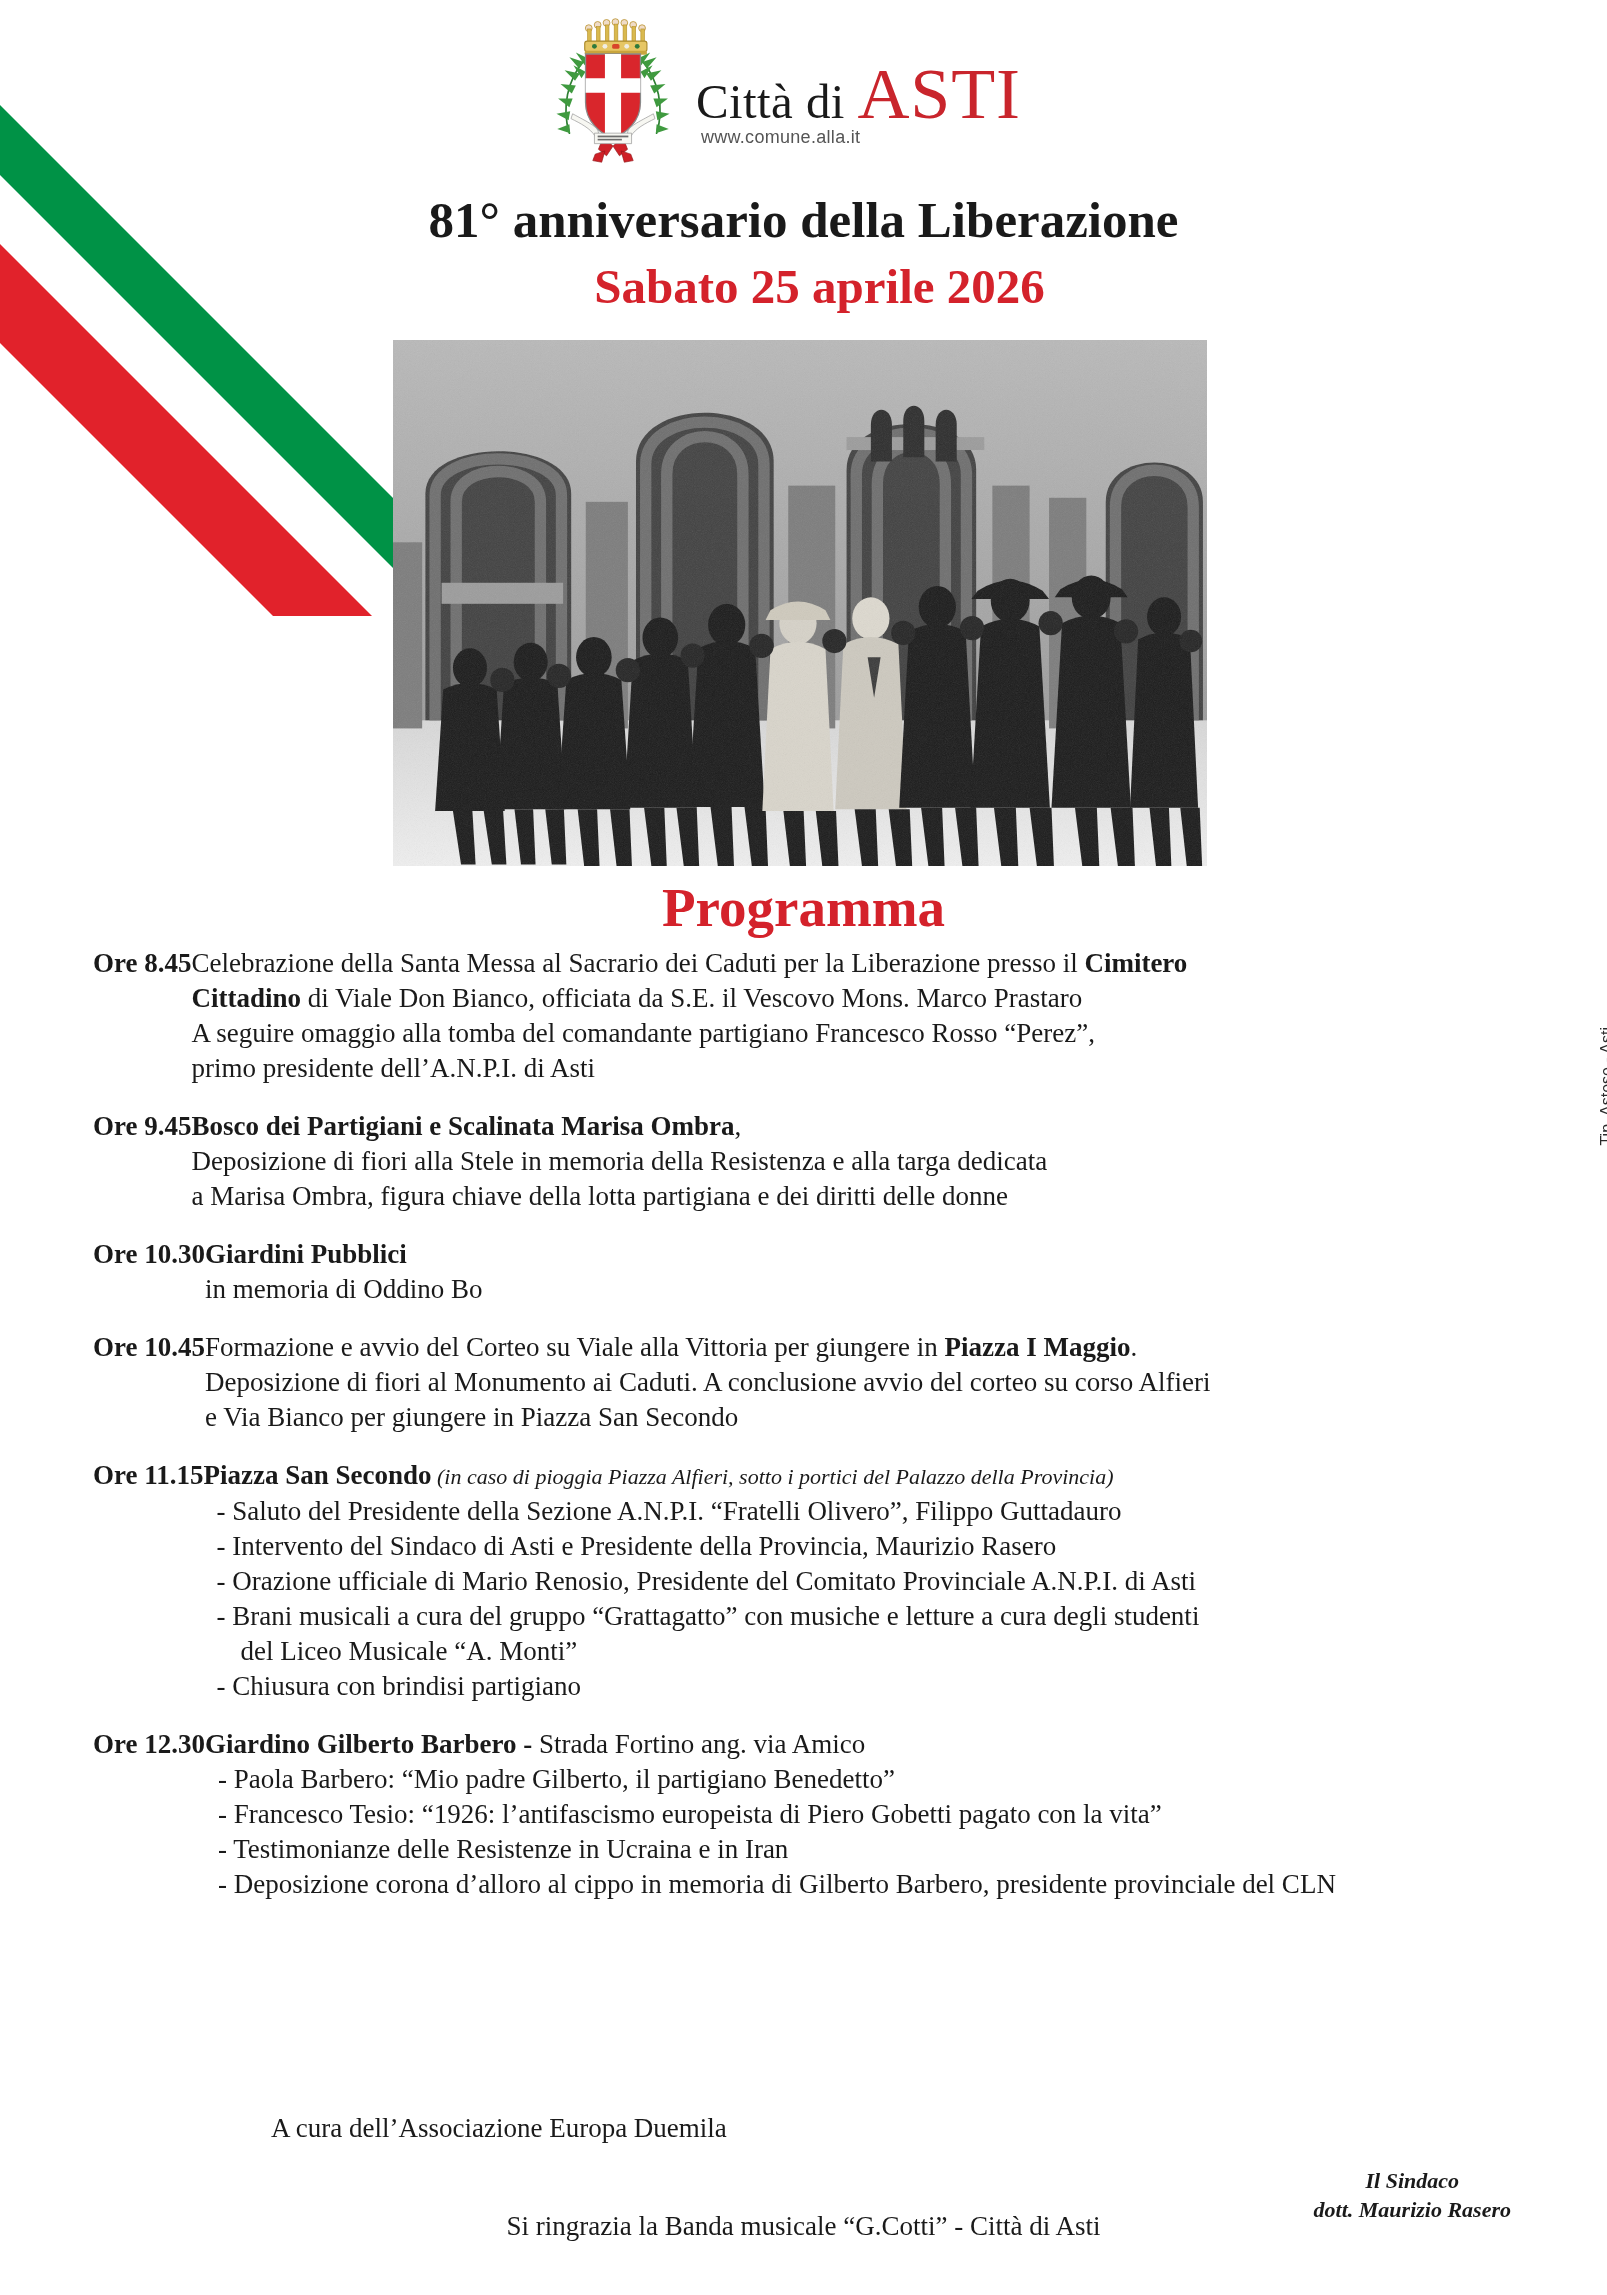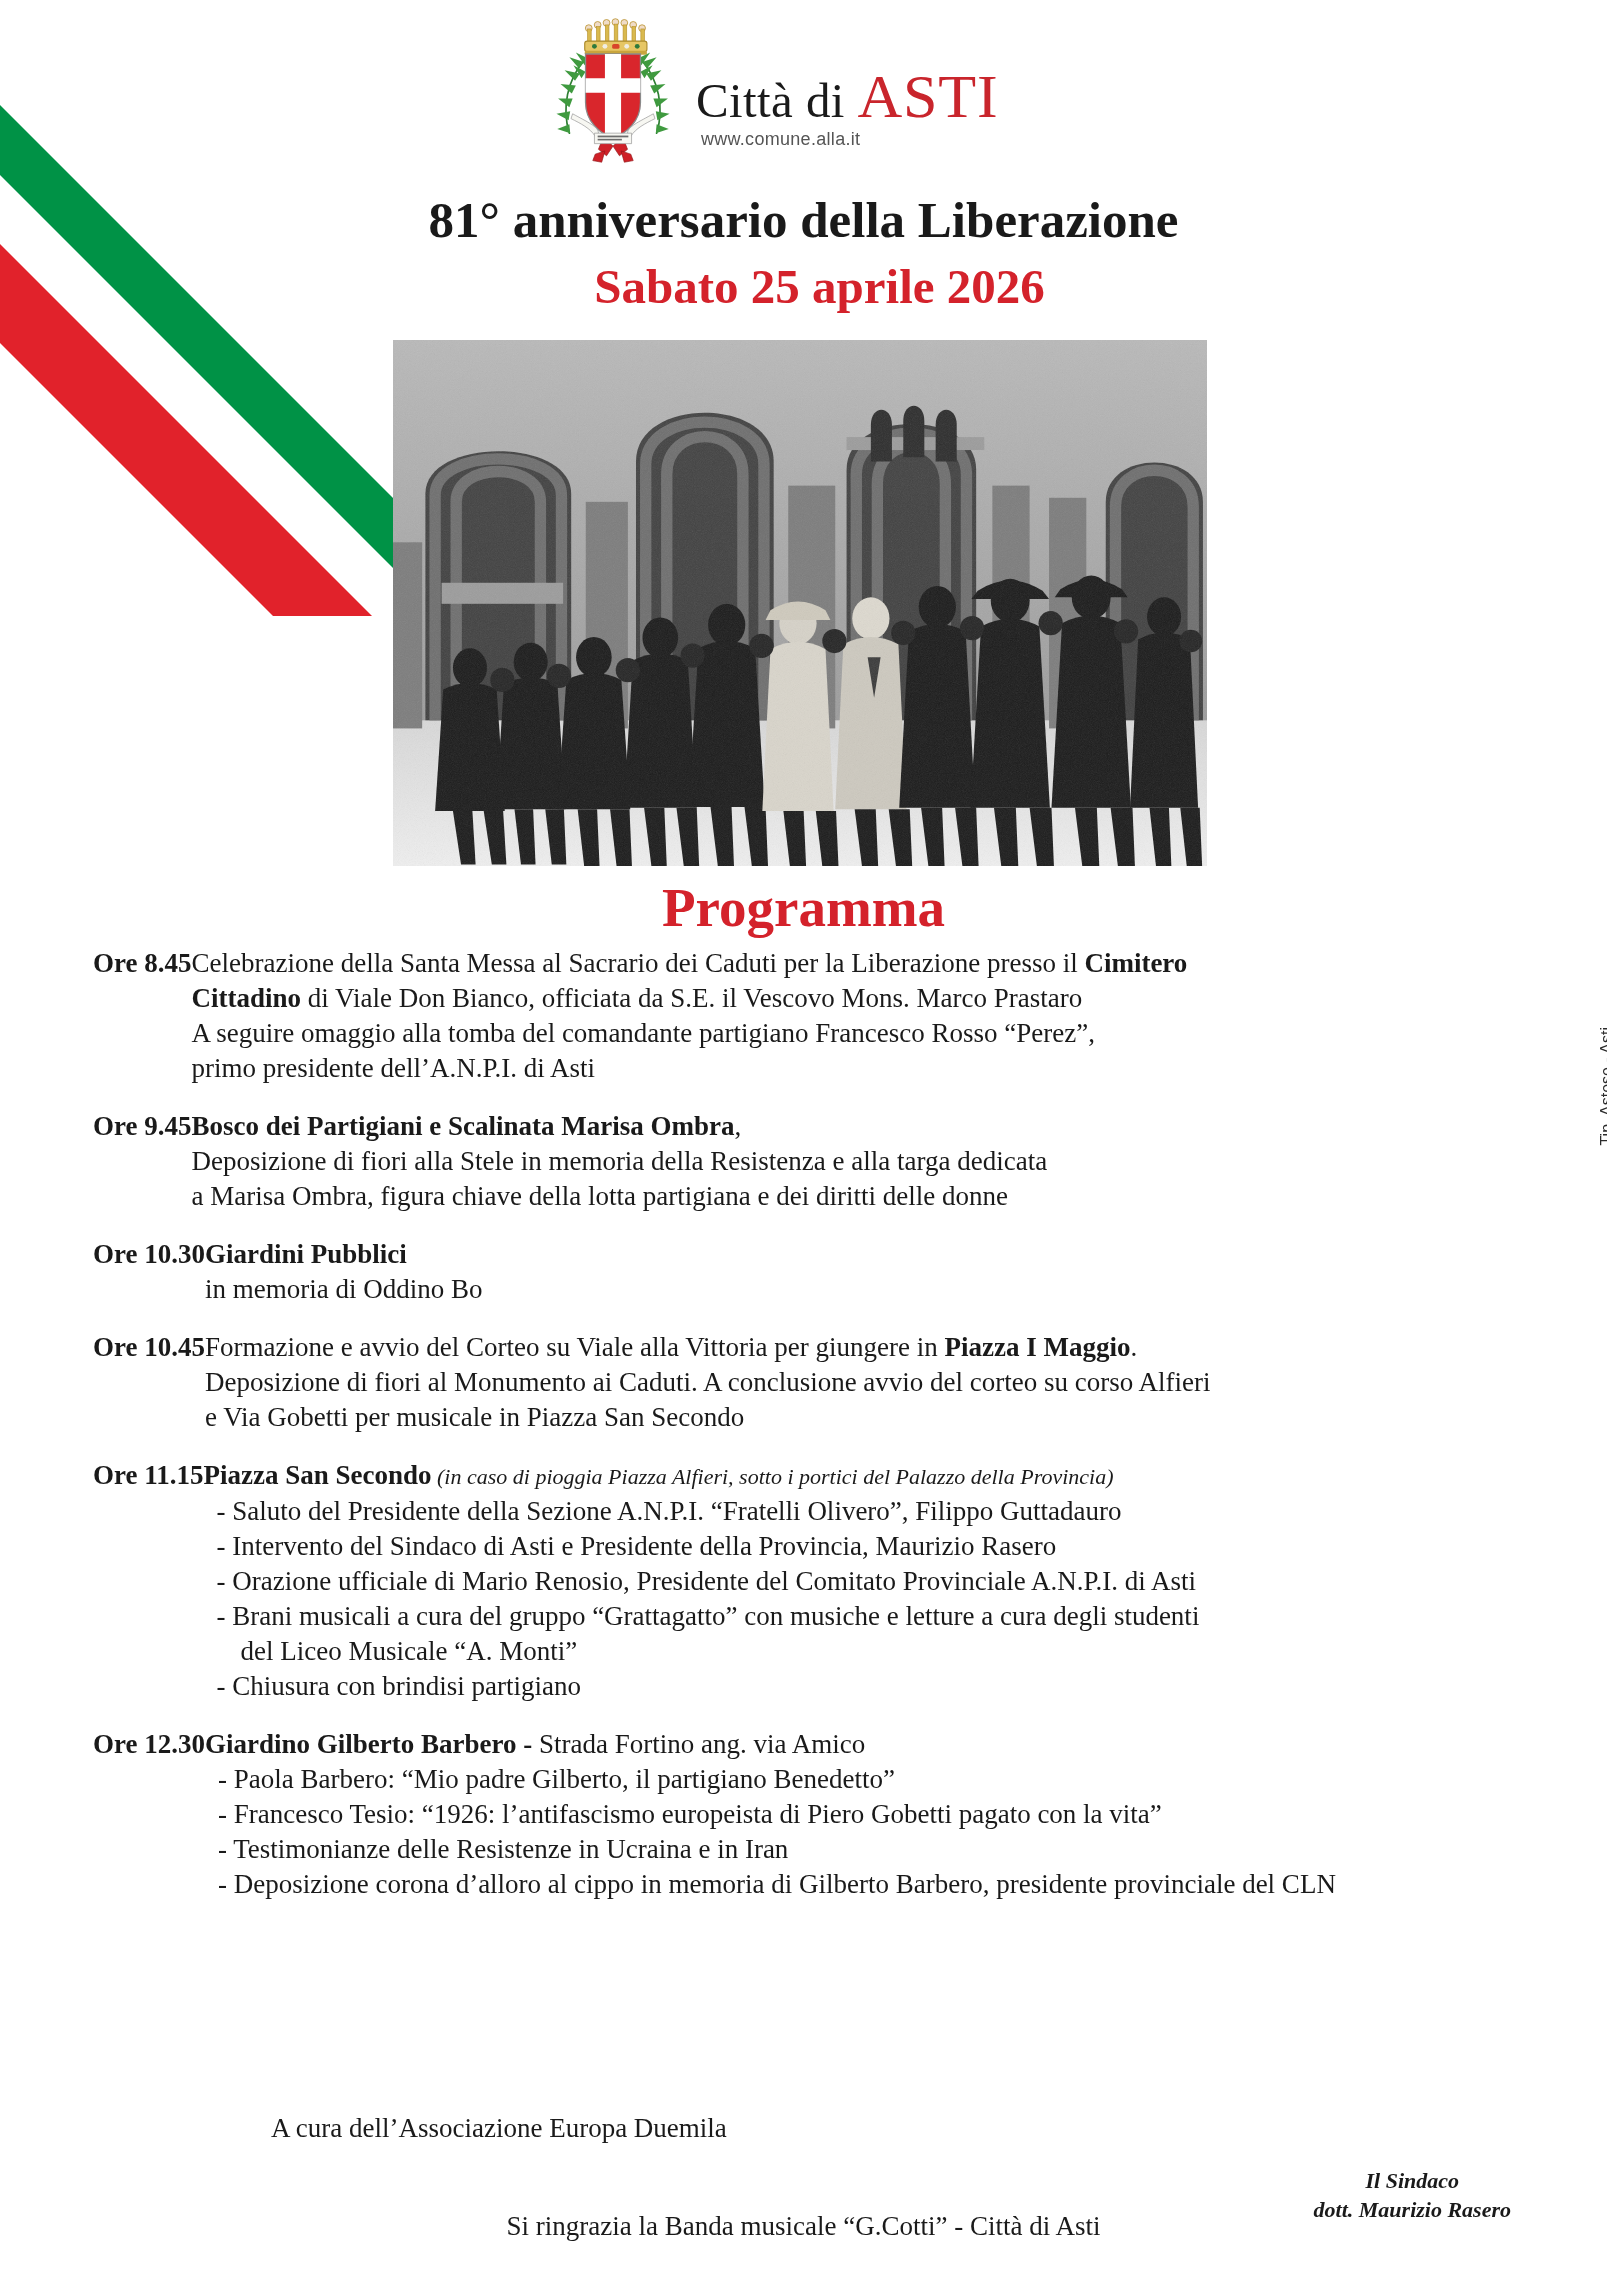--- a/index.html
+++ b/index.html
@@ -18,21 +18,21 @@
   #tricolore .band.white{background:#ffffff;top:-173px;}
   #tricolore .band.red{background:#e1222b;top:-104px;}
 
   
   #header{position:absolute;left:0;top:6.5px;width:1607px;height:170px;}
   #logo-block{position:absolute;left:548px;top:3.2px;width:518px;height:172px;display:flex;align-items:center;}
   #crest{width:130px;height:168px;flex:0 0 130px;}
   #wordmark{margin-left:18px;position:relative;padding-top:4.9px;}
   #wordmark .line1{font-size:49px;line-height:50px;letter-spacing:0.4px;white-space:nowrap;}
   #wordmark .line1 .citta{color:#1a1a1a;}
-  #wordmark .line1 .asti{color:#c9252c;font-size:62px;font-variant:small-caps;letter-spacing:0.8px;}
+  #wordmark .line1 .asti{color:#c9252c;font-size:72px;font-variant:small-caps;letter-spacing:0.8px;}
   #wordmark .url{font-family:"Liberation Sans","DejaVu Sans",sans-serif;font-size:18px;color:#555;
         position:absolute;left:4.9px;top:63px;letter-spacing:0.3px;}
 
   
   #title-main{position:absolute;left:0;top:191px;width:1607px;text-align:center;
       font-size:51px;font-weight:bold;color:#1a1a1a;letter-spacing:0px;}
   #title-sub{position:absolute;left:0;top:258px;width:1607px;text-align:center;
       font-size:49px;font-weight:bold;color:#d4222b;padding-left:16px;}
 
   
@@ -336,21 +336,21 @@
       <div class="body">
         <span class="ln"><span style="font-weight: bold;">Giardini Pubblici</span></span>
         <span class="ln"><span>in memoria di Oddino Bo</span></span>
       </div>
     </div>
     <div class="entry">
       <div class="time">Ore 10.45</div>
       <div class="body">
         <span class="ln"><span>Formazione e avvio del Corteo su Viale alla Vittoria per giungere in </span><span style="font-weight: bold;">Piazza I Maggio</span><span>.</span></span>
         <span class="ln"><span>Deposizione di fiori al Monumento ai Caduti. A conclusione avvio del corteo su corso Alfieri</span></span>
-        <span class="ln"><span>e Via Gobetti per musicale in Piazza San Secondo</span></span>
+        <span class="ln"><span>e Via Bianco per giungere in Piazza San Secondo</span></span>
       </div>
     </div>
     <div class="entry">
       <div class="time">Ore 11.15</div>
       <div class="body">
         <span class="ln"><span style="font-weight: bold;">Piazza San Secondo</span><span class="paren"> (in caso di pioggia Piazza Alfieri, sotto i portici del Palazzo della Provincia)</span></span>
         <span class="bullet"><span>- Saluto del Presidente della Sezione A.N.P.I. “Fratelli Olivero”, Filippo Guttadauro</span></span>
         <span class="bullet"><span>- Intervento del Sindaco di Asti  e Presidente della Provincia, Maurizio Rasero</span></span>
         <span class="bullet"><span>- Orazione ufficiale di Mario Renosio, Presidente del Comitato Provinciale A.N.P.I. di Asti</span></span>
         <span class="bullet"><span>- Brani musicali a cura del gruppo “Grattagatto” con musiche e letture a cura degli studenti</span></span>

